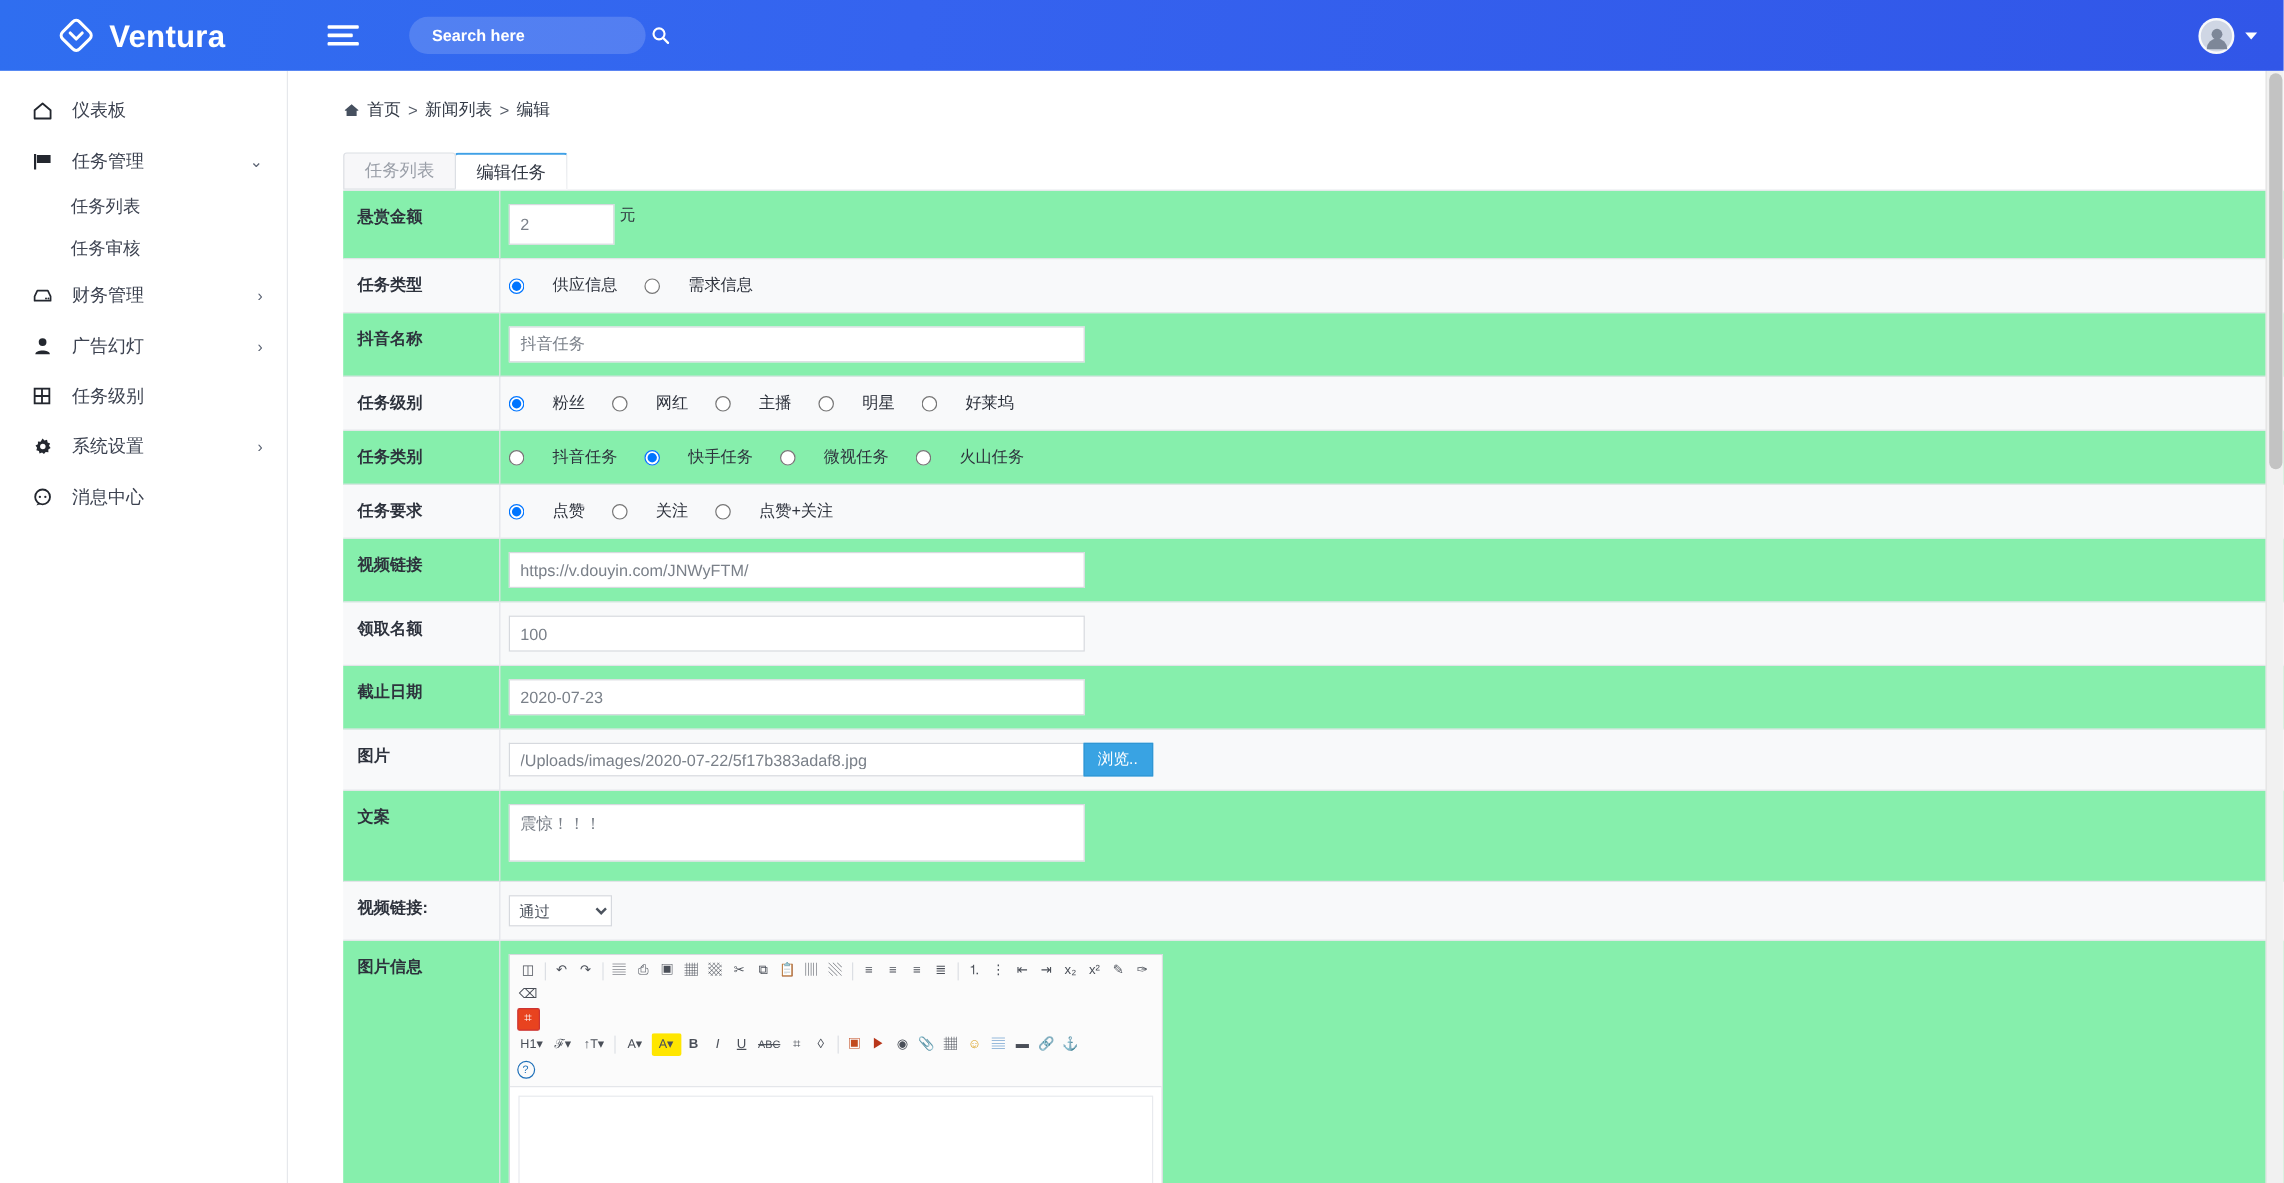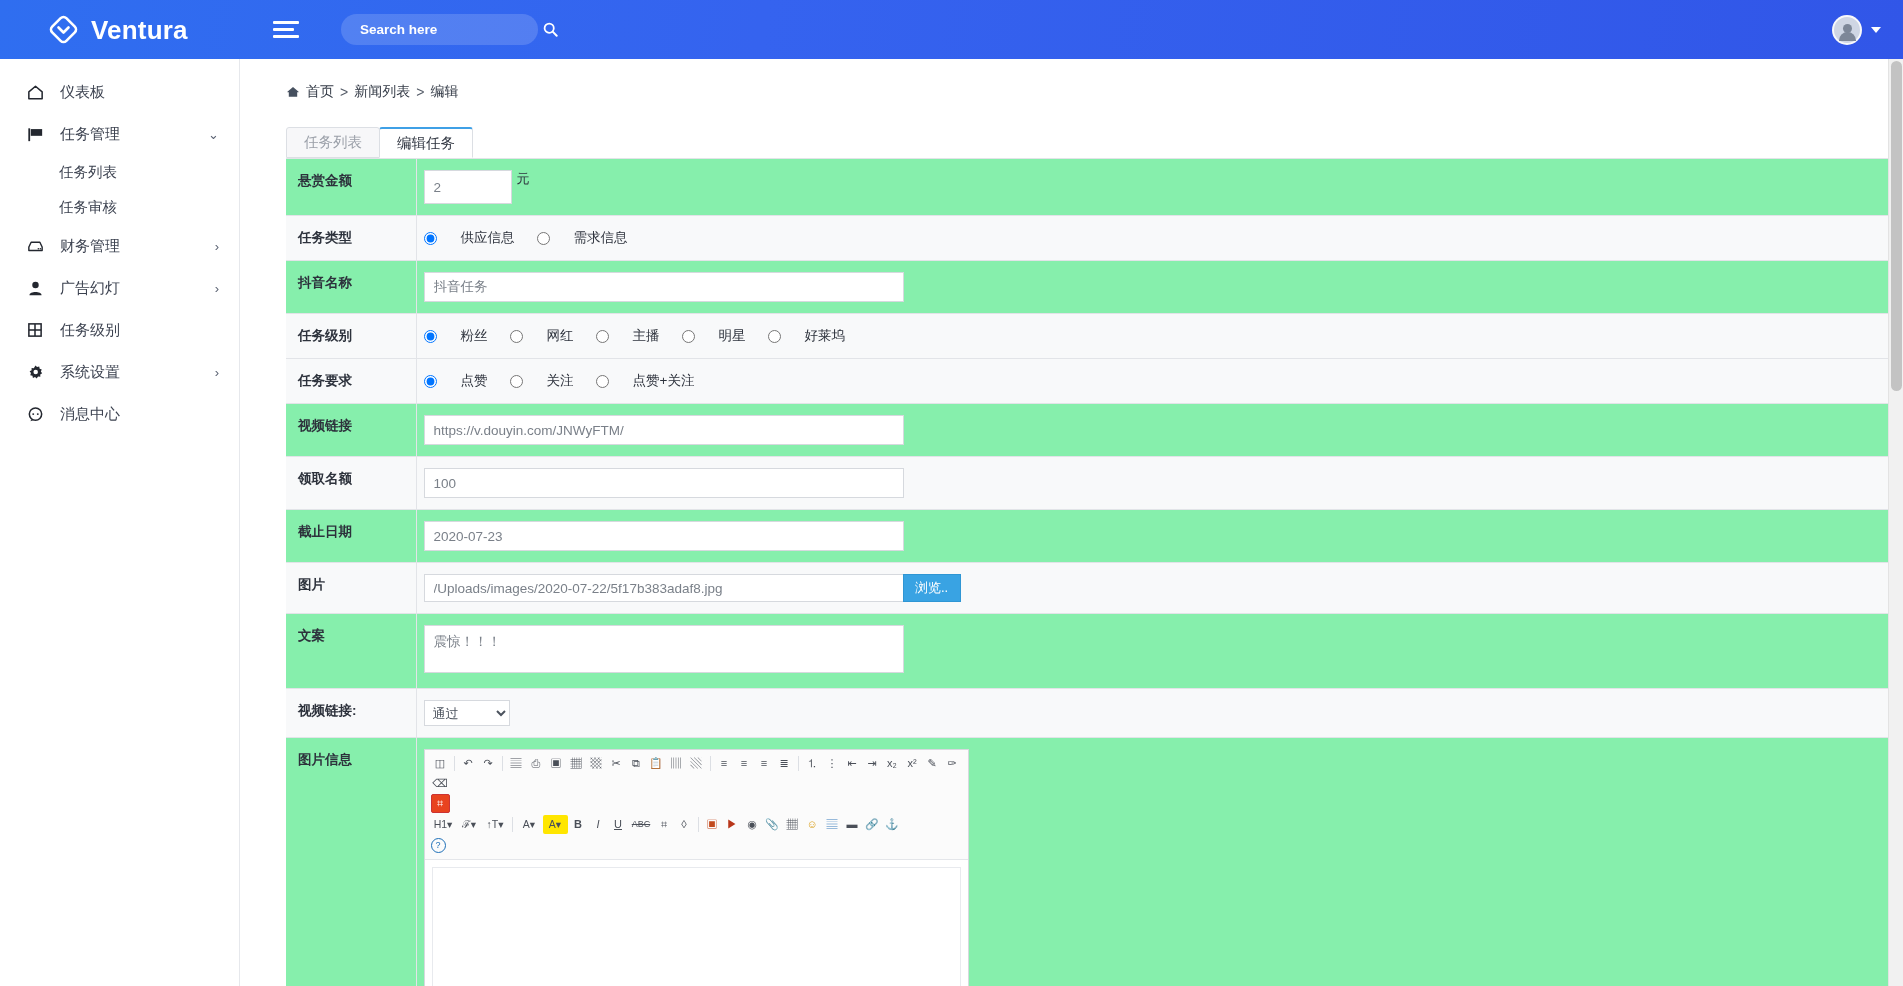--- a/index.html
+++ b/index.html
@@ -426,20 +426,43 @@
                 <span>明星</span>
               </label>
               <label class="rad">
                 <input type="radio" name="tasklevel" style="">
                 <span>好莱坞</span>
               </label>
             </div>
           </td>
         </tr>
 
+        <tr class="plain">
+          <td class="f-label">任务类别</td>
+          <td class="f-field">
+            <div class="radio-line">
+              <label class="rad">
+                <input type="radio" name="taskcat" style="">
+                <span>抖音任务</span>
+              </label>
+              <label class="rad">
+                <input type="radio" name="taskcat" checked="" style="">
+                <span>快手任务</span>
+              </label>
+              <label class="rad">
+                <input type="radio" name="taskcat" style="">
+                <span>微视任务</span>
+              </label>
+              <label class="rad">
+                <input type="radio" name="taskcat" style="">
+                <span>火山任务</span>
+              </label>
+            </div>
+          </td>
+        </tr>
 
         <tr class="shade">
           <td class="f-label">任务要求</td>
           <td class="f-field">
             <div class="radio-line">
               <label class="rad">
                 <input type="radio" name="taskreq" checked="" style="">
                 <span>点赞</span>
               </label>
               <label class="rad">

